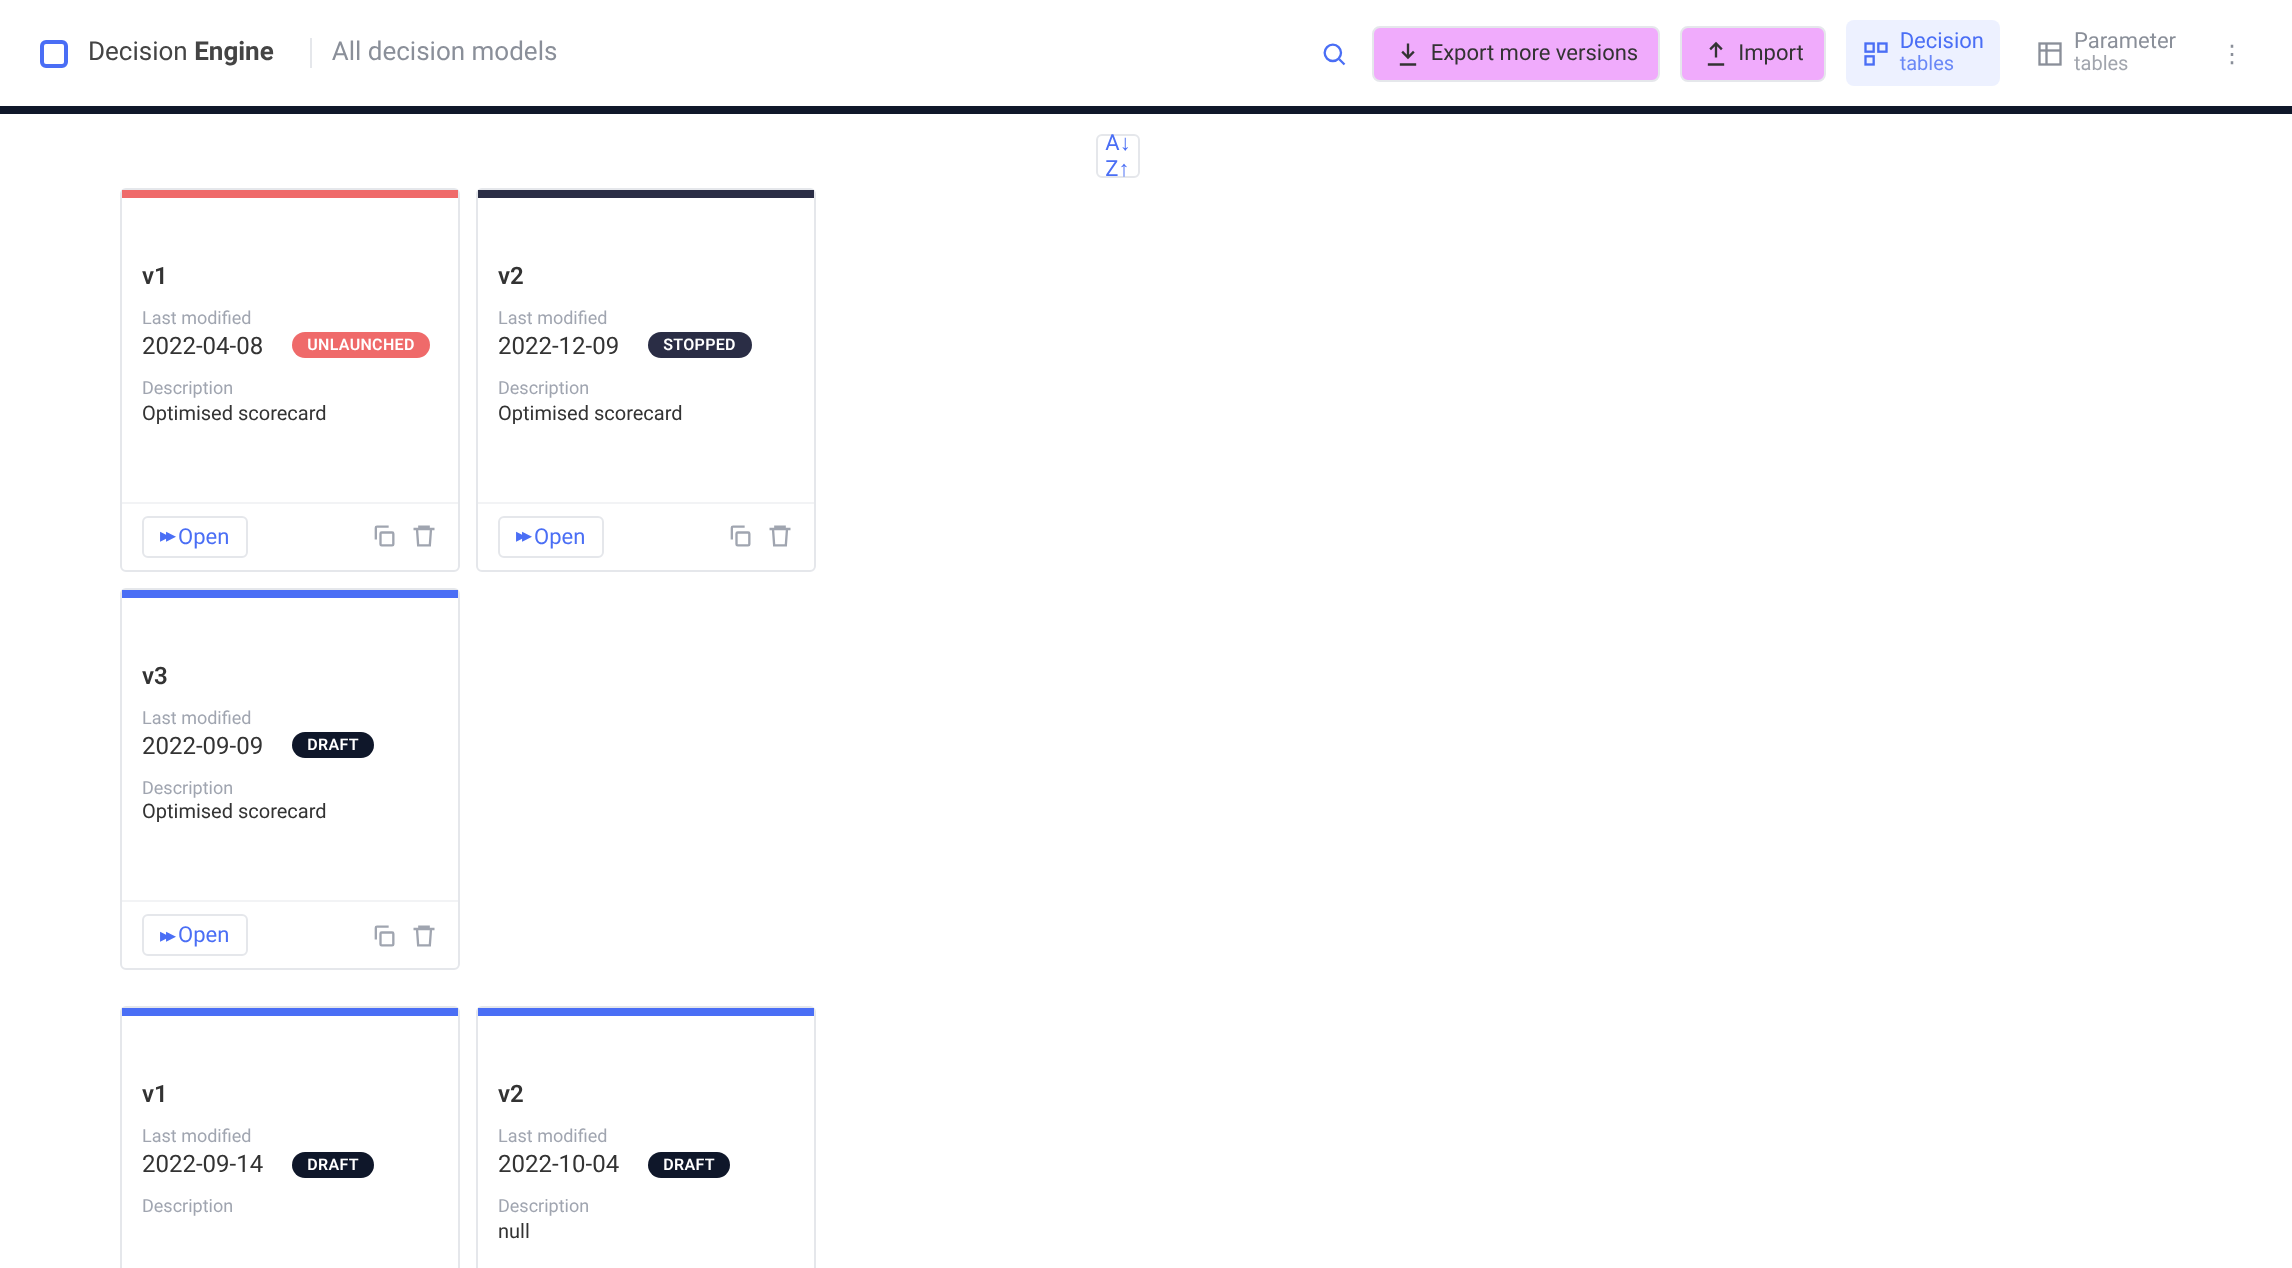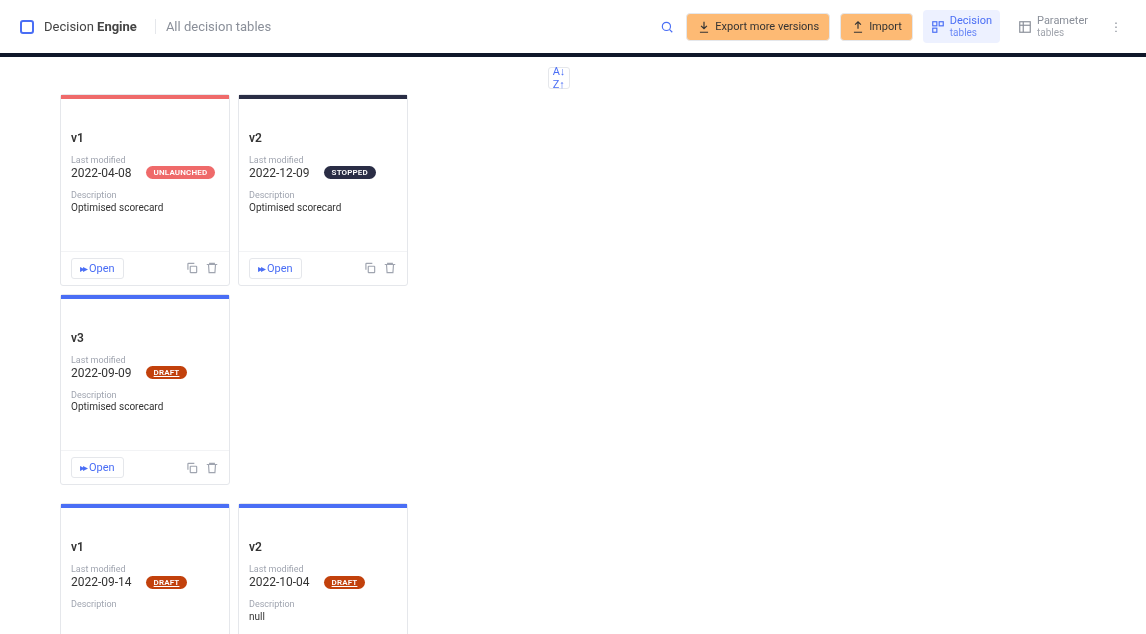--- a/index.html
+++ b/index.html
@@ -8,21 +8,21 @@
     
     
     .header { display: flex; align-items: center; padding: 10px 20px; border-bottom: 4px solid #0f172a; gap: 10px; }
     .logo { width: 14px; height: 14px; border: 2px solid #4a6ef5; border-radius: 3px; display: inline-block; }
     .header-title { font-size: 13px; color: #444; }
     .header-title b { font-weight: 700; }
     .header-subtitle { color: #8a8f99; font-size: 13px; margin-left: 8px; border-left: 1px solid #e5e7eb; padding-left: 10px; }
     .header-spacer { flex: 1; }
     .header-actions { display: flex; align-items: center; gap: 10px; }
     .search-btn { width: 18px; height: 18px; color: #4a6ef5; display: flex; align-items: center; justify-content: center; cursor: pointer; }
-    .btn { border: 1px solid #e5e7eb; background: #fdba74; padding: 6px 10px; border-radius: 4px; font-size: 11px; color: #333; cursor: pointer; display: flex; align-items: center; gap: 4px; white-space: nowrap; }
+    .btn { border: 1px solid #e5e7eb; background: #f0abfc; padding: 6px 10px; border-radius: 4px; font-size: 11px; color: #333; cursor: pointer; display: flex; align-items: center; gap: 4px; white-space: nowrap; }
     .tab-btn { display: flex; align-items: center; gap: 5px; padding: 4px 8px; border-radius: 4px; font-size: 11px; cursor: pointer; line-height: 1.2; }
     .tab-btn.active { background: #edf1ff; color: #4a6ef5; }
     .tab-btn.inactive { color: #8a8f99; }
     .tab-icon { width: 14px; height: 14px; }
     .tab-btn small { display: block; font-size: 10px; opacity: 0.8; }
     .menu-dots { color: #8a8f99; cursor: pointer; padding: 0 4px; }
     
     
     .main { padding: 10px 60px 20px 60px; }
     .sort-row { display: flex; justify-content: flex-start; margin-bottom: 5px; width: 510px; }
@@ -40,21 +40,21 @@
     .card-topbar.dark { background: #2a2d45; }
     .card-topbar.blue { background: #4a6ef5; }
     .card-body { padding: 8px 10px 0 10px; flex: 1; }
     .card-version { font-size: 12px; color: #333; font-weight: 600; margin-bottom: 10px; margin-top: 24px; }
     .card-lbl { font-size: 9px; color: #a0a5b0; line-height: 1.2; }
     .card-date-row { display: flex; align-items: center; gap: 14px; margin-bottom: 10px; }
     .card-date { font-size: 12px; color: #333; }
     .badge { font-size: 8px; padding: 2px 8px; border-radius: 10px; color: #fff; font-weight: 600; letter-spacing: 0.02em; display: inline-block; }
     .badge.red { background: #ef6a6a; }
     .badge.dark { background: #2a2d45; text-align: center; }
-    .badge.blue { background: #c2410c; text-decoration: underline; }
+    .badge.blue { background: #0f172a; }
     .card-desc { font-size: 10px; color: #333; line-height: 1.3; min-height: 20px; }
     .card-body-space { height: 30px; }
     .card-footer { display: flex; align-items: center; padding: 6px 10px; gap: 6px; border-top: 1px solid #f2f3f5; }
     .open-btn { border: 1px solid #e5e7eb; padding: 3px 8px; border-radius: 3px; font-size: 11px; color: #4a6ef5; cursor: pointer; display: flex; align-items: center; gap: 3px; }
     .open-btn .arrow { font-size: 10px; letter-spacing: -2px; }
     .card-footer-spacer { flex: 1; }
     .card-icon { width: 14px; height: 14px; color: #a0a5b0; cursor: pointer; }
     
     .group { width: 525px; }
     
@@ -63,21 +63,21 @@
 </head>
 <body>
 
 <div class="app">
 
   <div class="header">
     <span class="logo"></span>
     <span class="header-title">
       <span>Decision</span> <b>Engine</b>
     </span>
-    <span class="header-subtitle">All decision tables</span>
+    <span class="header-subtitle">All decision models</span>
     <span class="header-spacer"></span>
     <div class="header-actions">
       <span class="search-btn">
         <svg class="icon-svg" viewBox="0 0 24 24" fill="none" stroke="currentColor" stroke-width="2">
             <circle cx="11" cy="11" r="7"></circle>
             <line x1="21" y1="21" x2="16.5" y2="16.5"></line>
           </svg>
       </span>
       <div class="btn">
         <svg class="icon-svg" viewBox="0 0 24 24" fill="none" stroke="currentColor" stroke-width="2">

